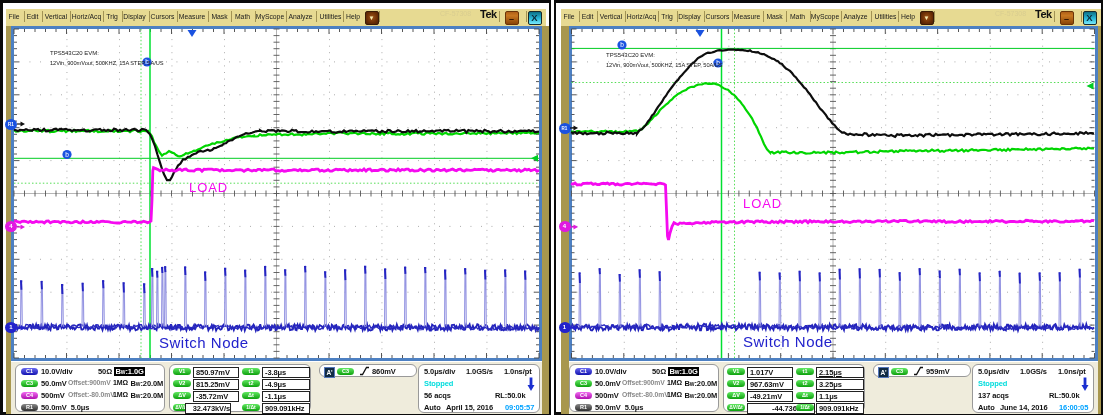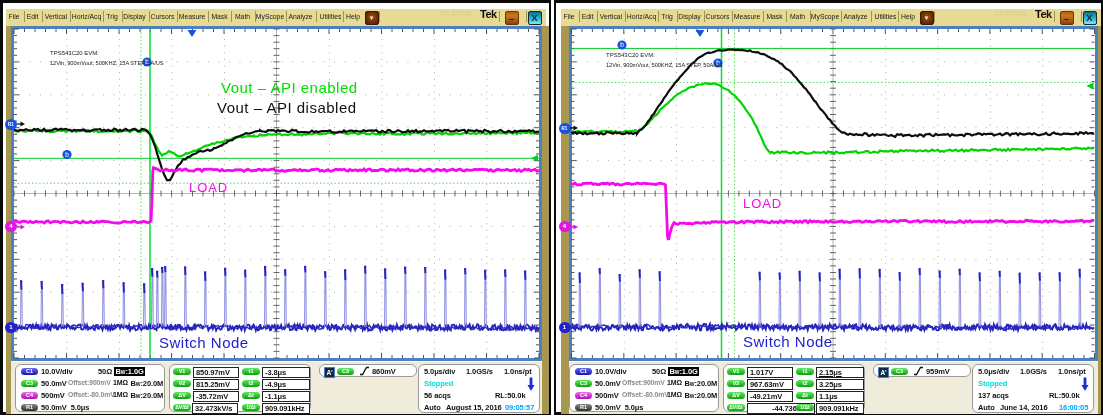--- a/index.html
+++ b/index.html
@@ -109,22 +109,20 @@
       <path d="M0,3h4" stroke="#e019e0" stroke-width="1.2" fill="none"></path>
       <path d="M3.5,0.5 L8,3 L3.5,5.5 z" fill="#e019e0"></path>
     </svg>
 <div class="mark" style="left:5px;top:322px;width:12px;height:11px;background:#2222cc;font-size:6px;line-height:11px;">1</div>
 <svg style="position:absolute;left:16.5px;top:324.5px" width="9" height="6" viewBox="0 0 9 6">
       <path d="M0,3h4" stroke="#2222cc" stroke-width="1.2" fill="none"></path>
       <path d="M3.5,0.5 L8,3 L3.5,5.5 z" fill="#2222cc"></path>
     </svg>
 <div class="tiny" style="left:50px;top:49.5px;">TPS543C20 EVM:</div>
 <div class="tiny" style="left:50px;top:59.5px;font-size:5.7px;letter-spacing:-0.05px;">12Vin, 900mVout, 500KHZ, 15A STEP, 5A/US</div>
-<div class="lab" style="left:221px;top:79px;color:#00dd00;letter-spacing:0.5px;">Vout – API enabled</div>
-<div class="lab" style="left:217px;top:98.5px;color:#111;letter-spacing:0.5px;">Vout – API disabled</div>
 <div class="lab" style="left:189px;top:179.5px;color:#f50af0;font-size:13px;letter-spacing:0.9px;">LOAD</div>
 <div class="lab" style="left:159px;top:333.5px;color:#2222cc;font-size:15px;letter-spacing:0.5px;">Switch Node</div>
 <div class="wbox" style="left:15px;width:148px;height:46px"></div>
 <div class="badge b-blue" style="left:21px;top:367.7px;width:17px;font-size:5.5px;">C1</div>
 <div class="badge b-green" style="left:21px;top:379.7px;width:17px;font-size:5.5px;">C3</div>
 <div class="badge b-mag" style="left:21px;top:391.7px;width:17px;font-size:5.5px;">C4</div>
 <div class="badge b-dark" style="left:21px;top:403.7px;width:17px;font-size:5.5px;">R1</div>
 <div class="bt" style="left:41px;top:366.5px">10.0V/div</div>
 <div class="bt" style="left:98px;top:366.5px">50Ω</div>
 <div class="bt" style="left:114px;top:366.5px;background:#000;color:#fff;padding:0 1.5px;">B<span style="font-size:5px">W</span>:1.0G</div>
@@ -144,21 +142,21 @@
 <div class="cell" style="left:262px;top:366.5px;width:44px;">-3.8μs</div>
 <div class="badge b-green" style="left:173px;top:379.7px;width:18px;font-size:5.5px;">V2</div>
 <div class="cell" style="left:193px;top:378.5px;width:42px;">815.25mV</div>
 <div class="badge b-green" style="left:242px;top:379.7px;width:18px;font-size:5.5px;">t2</div>
 <div class="cell" style="left:262px;top:378.5px;width:44px;">-4.9μs</div>
 <div class="badge b-green" style="left:173px;top:391.7px;width:18px;font-size:5.5px;">ΔV</div>
 <div class="cell" style="left:193px;top:390.5px;width:42px;">-35.72mV</div>
 <div class="badge b-green" style="left:242px;top:391.7px;width:18px;font-size:5.5px;">Δt</div>
 <div class="cell" style="left:262px;top:390.5px;width:44px;">-1.1μs</div>
 <div class="badge b-green" style="left:173px;top:403.7px;width:18px;font-size:5px;">ΔV/Δt</div>
-<div class="cell" style="left:192px;top:402.5px;width:42px;">32.473kV/s</div>
+<div class="cell" style="left:185px;top:402.5px;width:42px;text-align:right;">32.473kV/s</div>
 <div class="badge b-green" style="left:242px;top:403.7px;width:18px;font-size:5px;">1/Δt</div>
 <div class="cell" style="left:262px;top:402.5px;width:44px;">909.091kHz</div>
 <div class="wbox" style="left:319px;width:96px;height:11px"></div>
 <div style="position:absolute;left:324px;top:366.5px;width:9px;height:9px;background:#112b44;border:1px solid #5577bb;color:#fff;font-size:6.5px;font-weight:bold;text-align:center;line-height:9px;">A'</div>
 <div class="badge b-green" style="left:337px;top:367.5px;width:17px;font-size:5.5px;">C3</div>
 <svg style="position:absolute;left:359px;top:366px" width="11" height="10" viewBox="0 0 11 10">
       <path d="M1,8.5 h2.5 l4,-7 h2.5" stroke="#111" fill="none" stroke-width="1.3"></path>
     </svg>
 <div class="bt" style="left:372px;top:366.5px">860mV</div>
 <div class="wbox" style="left:418px;width:120px;height:47px"></div>
@@ -166,21 +164,21 @@
 <div class="bt" style="left:466px;top:366.5px">1.0GS/s</div>
 <div class="bt" style="left:504px;top:366.5px;">1.0ns/pt</div>
 <div class="bt" style="left:424px;top:378.5px;color:#00dcdc;">Stopped</div>
 <svg style="position:absolute;left:527px;top:377.0px" width="8" height="15" viewBox="0 0 8 15">
       <rect x="2.6" y="0.5" width="2.8" height="8" fill="#1a2fd0"></rect>
       <path d="M0.5,8 h7 l-3.5,6 z" fill="#1a2fd0"></path>
     </svg>
 <div class="bt" style="left:424px;top:390.5px">56 acqs</div>
 <div class="bt" style="left:495px;top:390.5px">RL:50.0k</div>
 <div class="bt" style="left:424px;top:402.5px">Auto</div>
-<div class="bt" style="left:446px;top:402.5px">August 15, 2016</div>
+<div class="bt" style="left:446px;top:402.5px">April 15, 2016</div>
 <div class="bt" style="left:505px;top:402.5px;color:#00a2ff;">09:05:57</div>
 </div>
 <div class="panel" style="left:552px">
 <div class="blk" style="left:1.5px;top:0;width:549.5px;height:3px"></div>
 <div class="blk" style="left:1.5px;top:0;width:2.5px;height:414px"></div>
 <div class="blk" style="left:548.5px;top:0;width:2.5px;height:414px"></div>
 <div class="blk" style="left:1.5px;top:412px;width:549.5px;height:2.5px"></div>
 <div class="menu" style="left:9px;width:540px"></div>
 <div class="mi" style="left:17px">File</div>
 <div class="mi" style="left:35.5px">Edit</div>

